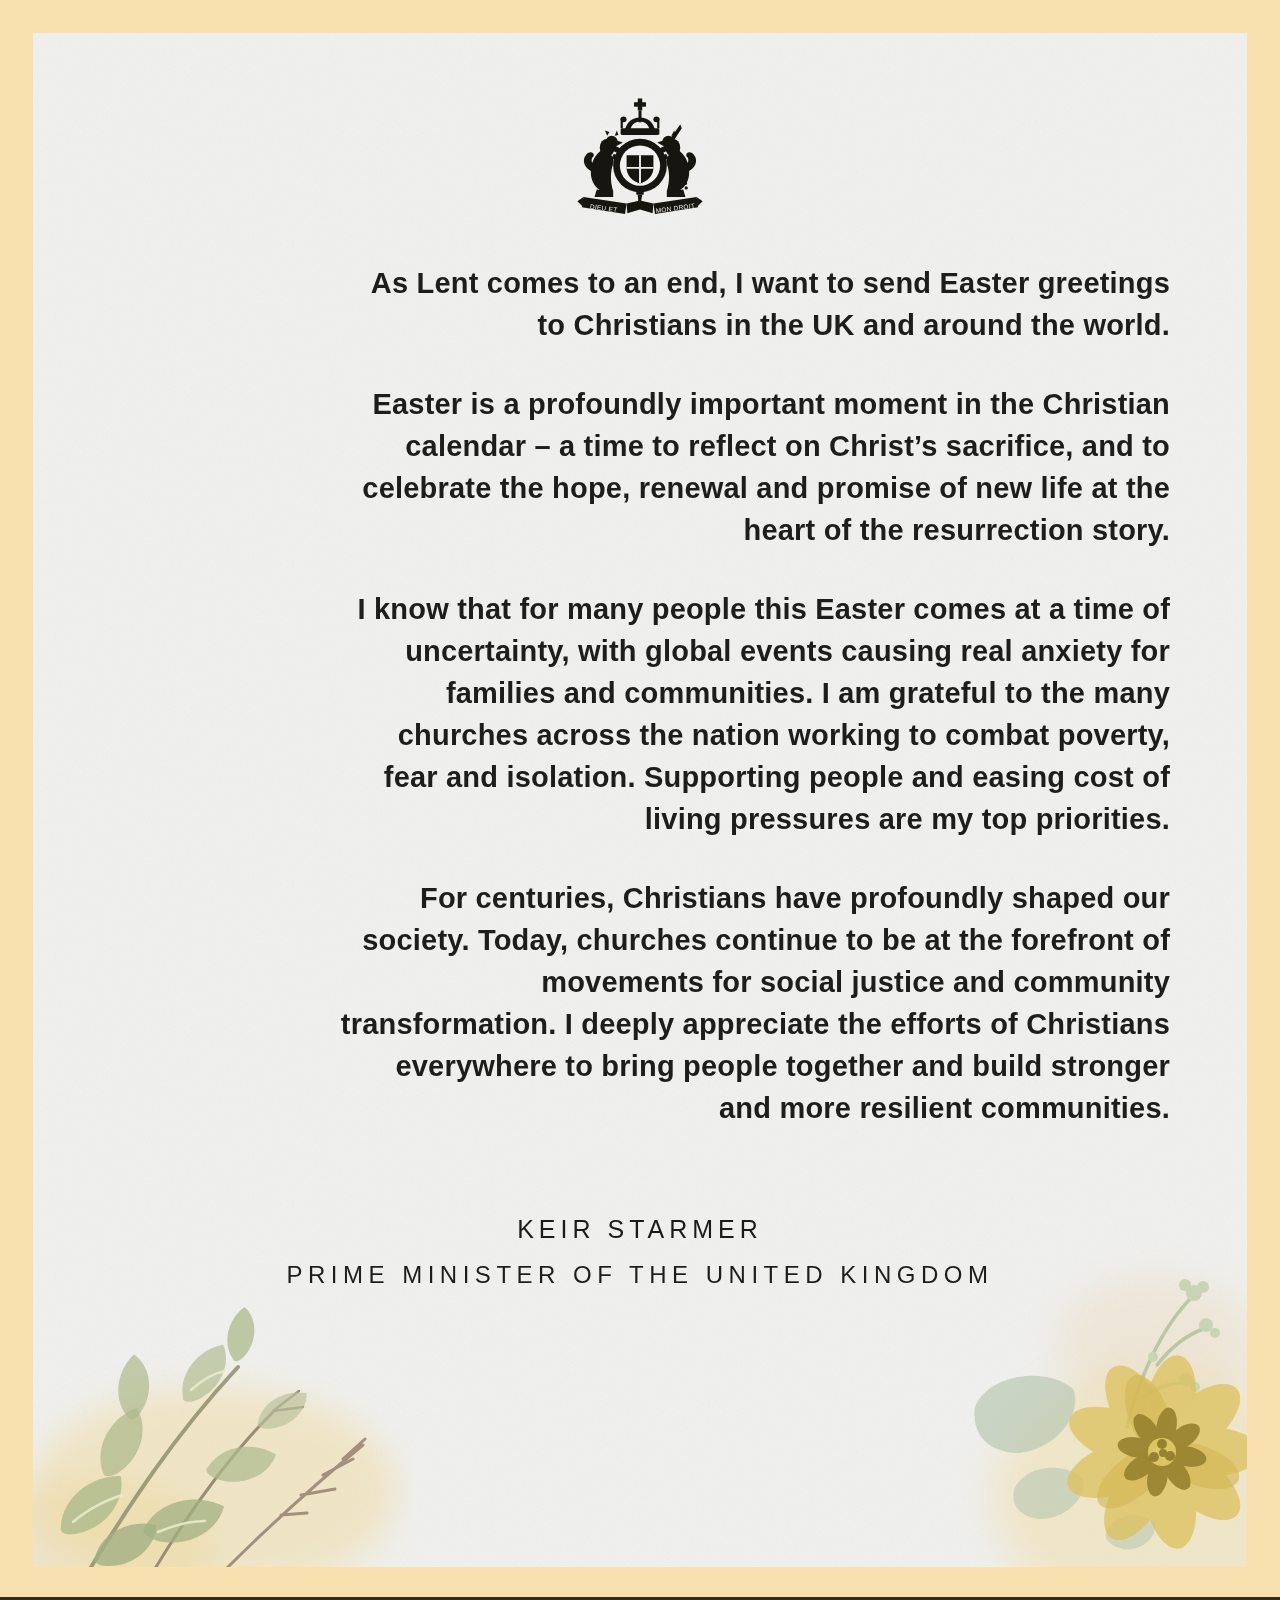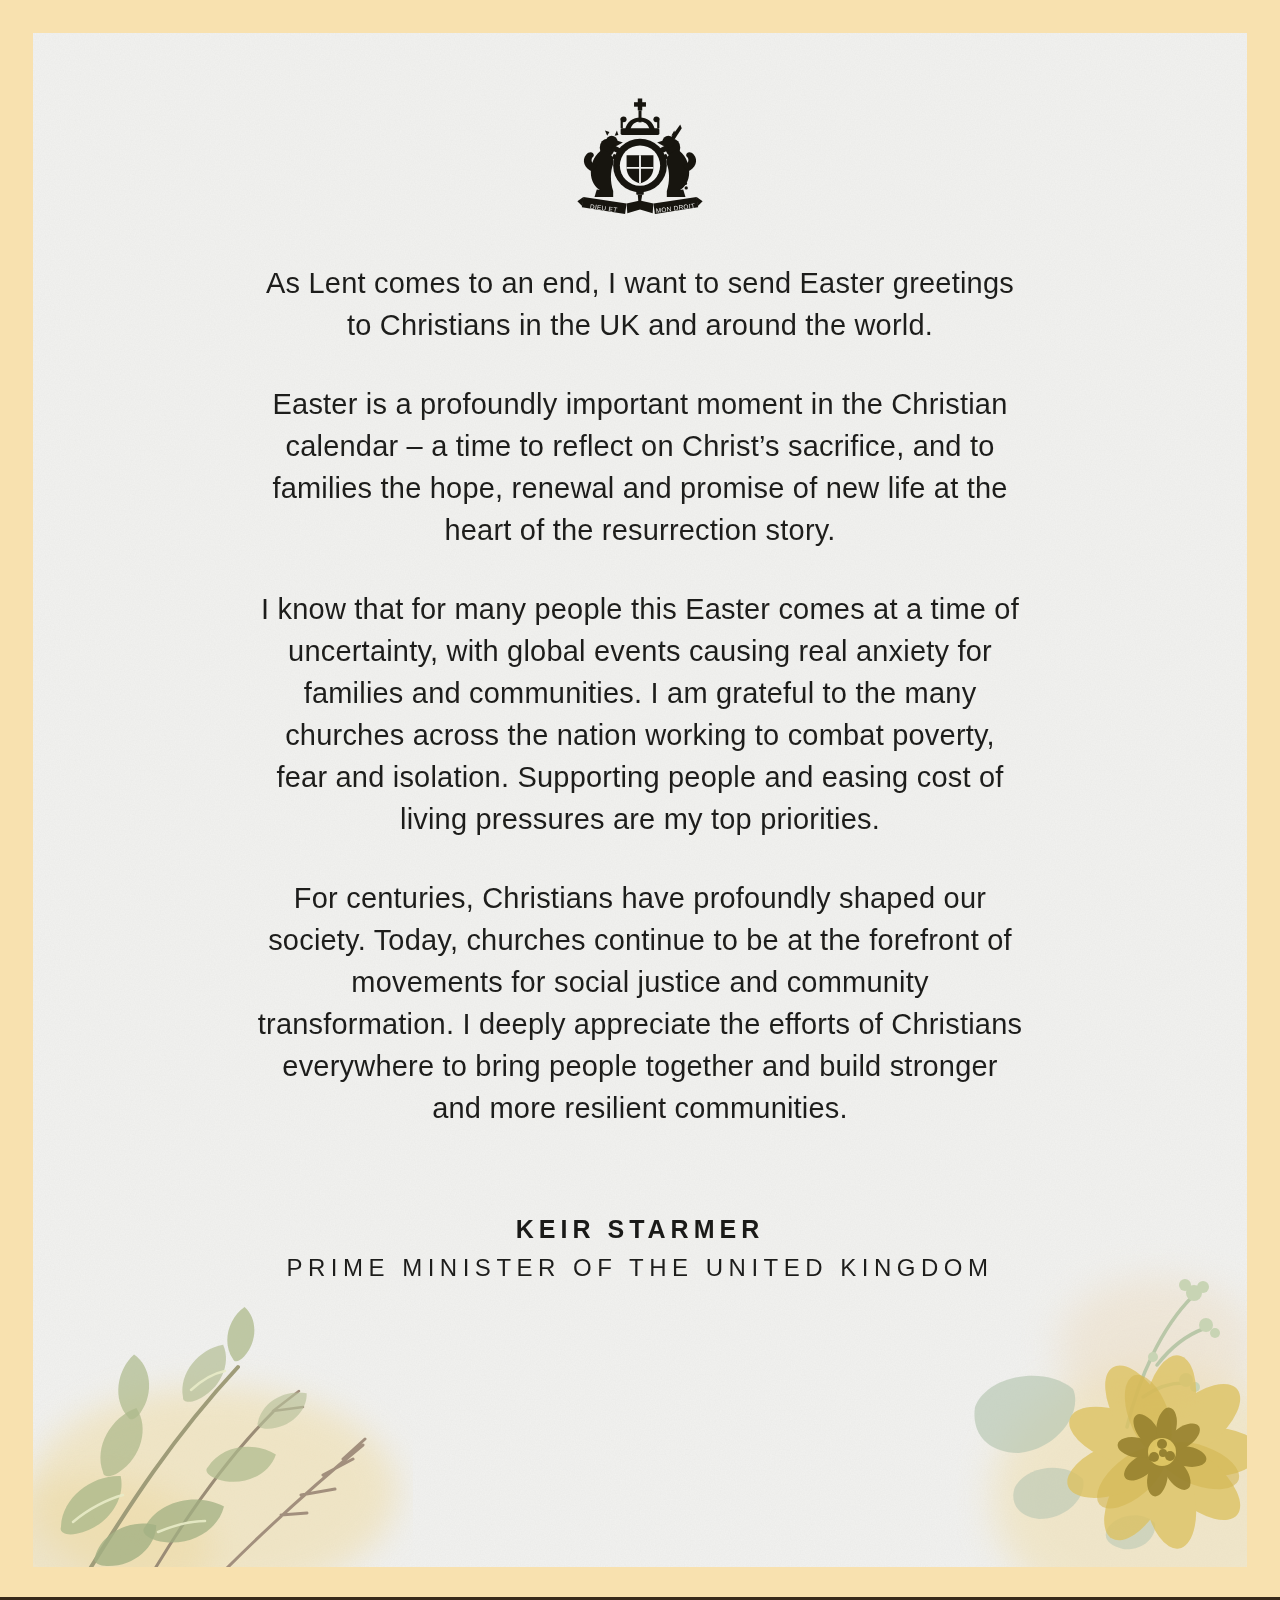--- a/index.html
+++ b/index.html
@@ -30,48 +30,49 @@
     width:164px;
     margin:64px auto 0;
     z-index:3;
   }
   .crest svg { display:block; width:100%; height:auto; }
 
   .message {
     position:relative;
     width:1060px;
     margin:38px auto 0;
-    text-align:center;
+    text-align:right;
     z-index:3;
+    font-weight:bold;
   }
   .message p {
     font-size:29px;
     line-height:42px;
     letter-spacing:0.2px;
     color:#1d1d1b;
     white-space:pre-line;
     margin-bottom:37px;
   }
   .message p:last-child { margin-bottom:0; }
 
   .signature {
     position:relative;
     margin-top:85px;
     text-align:center;
     z-index:3;
   }
   .signature .sig-name {
     font-size:25px;
-    font-weight:700;
+    font-weight:400;
     letter-spacing:5px;
     line-height:30px;
     color:#1a1a18;
   }
   .signature .sig-title {
-    margin-top:9px;
+    margin-top:16px;
     font-size:24px;
     font-weight:400;
     letter-spacing:5.5px;
     line-height:30px;
     color:#1d1d1b;
   }
 
   .deco { position:absolute; pointer-events:none; z-index:1; }
   .deco-left  { left:0;  bottom:0; width:380px; height:340px; }
   .deco-right { right:0; bottom:0; width:290px; height:370px; }
@@ -259,21 +260,21 @@
         <text x="61" y="152" transform="rotate(8 61 152)" font-size="8.5" font-family="Liberation Sans, sans-serif" fill="#f2f2f0" text-anchor="middle" letter-spacing="0.5">DIEU ET</text>
         <text x="158" y="152" transform="rotate(-8 158 152)" font-size="8.5" font-family="Liberation Sans, sans-serif" fill="#f2f2f0" text-anchor="middle" letter-spacing="0.5">MON DROIT</text>
       </svg>
     </div>
 
     <div class="message">
       <p>As Lent comes to an end, I want to send Easter greetings
 to Christians in the UK and around the world.</p>
       <p>Easter is a profoundly important moment in the Christian
 calendar – a time to reflect on Christ’s sacrifice, and to
-families the hope, renewal and promise of new life at the
+celebrate the hope, renewal and promise of new life at the
 heart of the resurrection story.</p>
       <p>I know that for many people this Easter comes at a time of
 uncertainty, with global events causing real anxiety for
 families and communities. I am grateful to the many
 churches across the nation working to combat poverty,
 fear and isolation. Supporting people and easing cost of
 living pressures are my top priorities.</p>
       <p>For centuries, Christians have profoundly shaped our
 society. Today, churches continue to be at the forefront of
 movements for social justice and community

